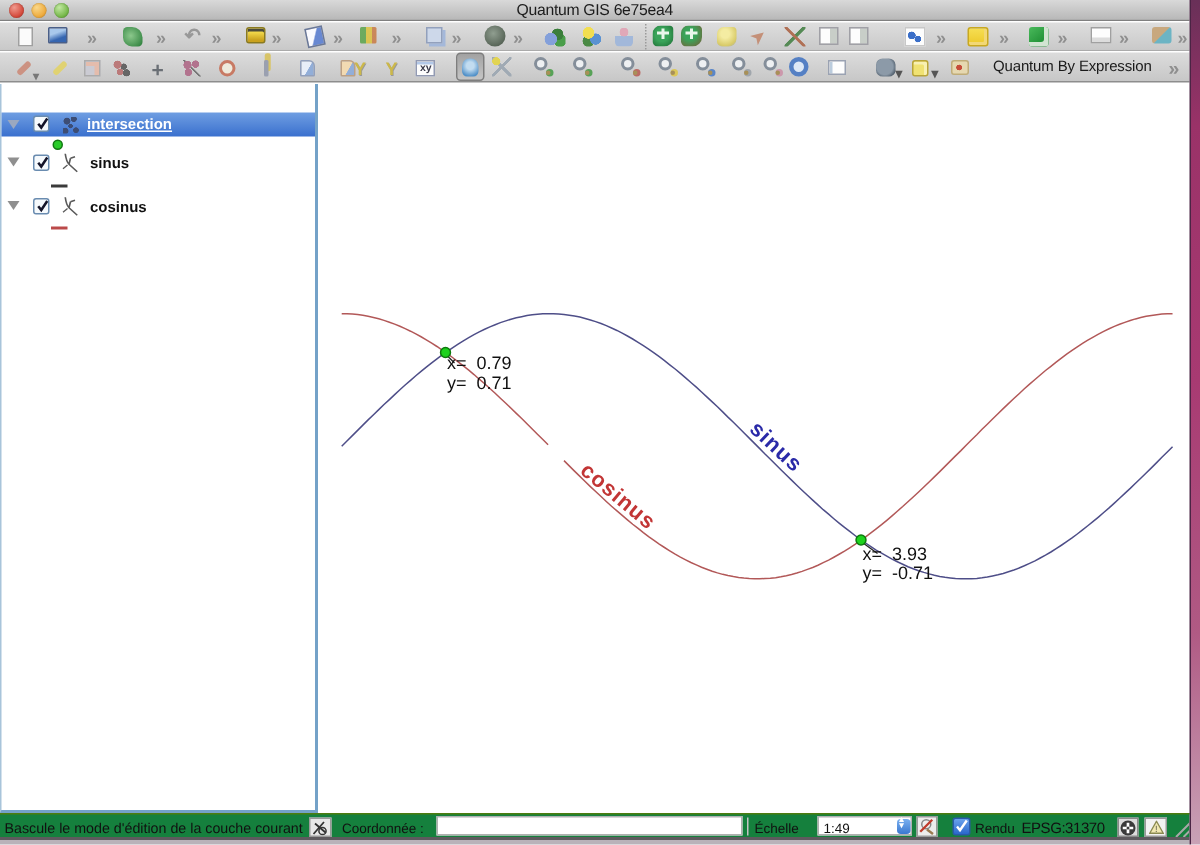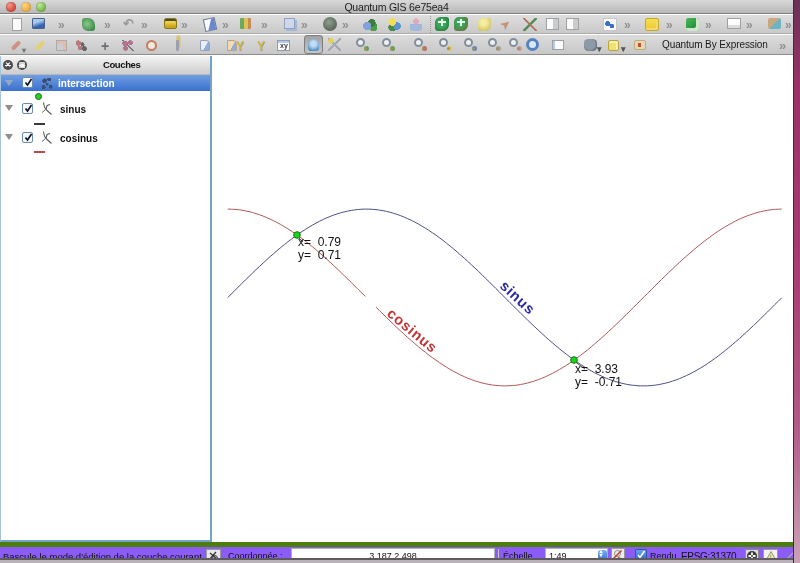--- a/index.html
+++ b/index.html
@@ -12,21 +12,21 @@
 #tb1{position:absolute;left:0;top:15px;width:793px;height:19px;background:linear-gradient(#dedede,#c9c9c9);border-bottom:1px solid #ababab}
 #tb2{position:absolute;left:0;top:35px;width:793px;height:20px;background:linear-gradient(#dcdcdc,#c7c7c7);border-bottom:1px solid #8d8d8d}
 #canvas{position:absolute;left:212px;top:56px;width:581px;height:486px;background:#fff}
 #panel{position:absolute;left:0;top:56px;width:212px;height:486px;background:#fff;border-right:2px solid #74a2c8;border-bottom:2px solid #74a2c8;border-left:1px solid #a8c4da}
 #phead{position:absolute;left:0;top:0;width:209px;height:19px;background:linear-gradient(#f4f4f4,#cdcdcd);border-bottom:1px solid #b8b8b8}
 .pbtn{position:absolute;top:4px;width:10px;height:10px;border-radius:50%;background:#4c4c4c;color:#fff;font-size:7px;line-height:10px;text-align:center;font-weight:bold}
 #sel{position:absolute;left:0;top:19px;width:209px;height:16px;background:linear-gradient(#6f9ee2,#3a70ce)}
 .tri{position:absolute;width:0;height:0;border-left:4px solid rgba(0,0,0,0);border-right:4px solid rgba(0,0,0,0);border-top:6px solid #8f8f8f}
 .cb{position:absolute;width:11px;height:11px;background:#f6fafd;border:1px solid #6a8cb0;border-radius:2px}
 .lname{position:absolute;font-size:10px;font-weight:bold;color:#111}
-#status{position:absolute;left:0;top:542px;width:793px;height:16px;background:#8b5cf6;border-top:5px solid #4d7c0f;font-size:9px;color:#111}
+#status{position:absolute;left:0;top:542px;width:793px;height:16px;background:#15803d;border-top:1px solid #4d7c0f;font-size:9px;color:#111}
 #status .lab{position:absolute;top:4px}
 .box{position:absolute;border:1px solid #9a9a9a;background:#e6e6e6}
 #bottomline{position:absolute;left:0;top:558px;width:793px;height:2px;background:#5e5a5e}
 #bottomstrip{position:absolute;left:0;top:560px;width:793px;height:3px;background:#b9b2b9}
 #rightstrip{position:absolute;left:793px;top:0;width:7px;height:563px;background:linear-gradient(#693058,#9a3268 15%,#a83a72 45%,#b05a84 75%,#c9a2b6);border-left:1px solid #4a2444}
 svg text{font-family:"Liberation Sans",sans-serif}
 </style></head><body>
 <div id="wrap">
  <div id="titlebar">
   <div id="title">Quantum GIS 6e75ea4</div>
@@ -118,34 +118,29 @@
    <circle cx="362" cy="304" r="3.3" fill="#1dd21d" stroke="#0c7a0c" stroke-width="1"></circle>
    <text x="86" y="190" font-size="12" fill="#111">x=&nbsp;&nbsp;0.79</text>
    <text x="86" y="203" font-size="12" fill="#111">y=&nbsp;&nbsp;0.71</text>
    <text x="363" y="317" font-size="12" fill="#111">x=&nbsp;&nbsp;3.93</text>
    <text x="363" y="330" font-size="12" fill="#111">y=&nbsp;&nbsp;-0.71</text>
    <text x="287" y="231" font-size="14.5" font-weight="600" fill="#2a2aa8" transform="rotate(43 287 231)" letter-spacing="0.8">sinus</text>
    <text x="174" y="259" font-size="14.5" font-weight="600" fill="#c23535" transform="rotate(40 174 259)" letter-spacing="0.8">cosinus</text>
   </svg>
  </div>
  <div id="panel">
-  <div id="phead">
-   <s class="pbtn" style="left:2px">✕</s>
-   <s class="pbtn" style="left:16px">▣</s>
-   <div style="position:absolute;left:102px;top:3px;font-size:9.5px;font-weight:bold;letter-spacing:-0.4px;color:#111">Couches</div>
-  </div>
   <div id="sel">
    <s class="tri" style="left:4px;top:5px;border-top-color:#9aa8c0"></s>
    <s class="cb" style="left:21px;top:2px">
           <svg width="9" height="9" viewBox="0 0 9 9" style="position:absolute;left:0.5px;top:0">
             <path d="M1.5,4.5 L3.5,7 L7.5,1" stroke="#15152a" stroke-width="1.7" fill="none"></path>
           </svg>
         </s>
    <s class="i" style="left:41px;top:3px;width:12px;height:11px;background:radial-gradient(circle at 22% 25%,#3d4d74 17%,rgba(0,0,0,0) 20%),radial-gradient(circle at 60% 12%,#3d4d74 15%,rgba(0,0,0,0) 18%),radial-gradient(circle at 42% 55%,#3d4d74 15%,rgba(0,0,0,0) 18%),radial-gradient(circle at 12% 85%,#3d4d74 14%,rgba(0,0,0,0) 17%),radial-gradient(circle at 72% 80%,#3d4d74 14%,rgba(0,0,0,0) 17%)"></s>
-   <span class="lname" style="left:57px;top:3px;color:#fff;">intersection</span>
+   <span class="lname" style="left:57px;top:3px;color:#fff;text-decoration:underline">intersection</span>
   </div>
   <s class="i" style="left:34px;top:37px;width:7px;height:7px;border-radius:50%;background:#29cc29;border:1px solid #117711"></s>
   <s class="tri" style="left:4px;top:49px"></s>
   <s class="cb" style="left:21px;top:47px">
         <svg width="9" height="9" viewBox="0 0 9 9" style="position:absolute;left:0.5px;top:0">
           <path d="M1.5,4.5 L3.5,7 L7.5,1" stroke="#15152a" stroke-width="1.7" fill="none"></path>
         </svg>
       </s>
   <svg style="position:absolute;left:38px;top:45px" width="15" height="16" viewBox="0 0 15 16">
     <path d="M4.5,1.5 C5,5 5.5,7 7,8.5 M7,8.5 L8,4.5 M7,8.5 L12.5,13.5 M8,4.5 L11,3.5" fill="none" stroke="#5a5a5a" stroke-width="1.1"></path>
@@ -168,21 +163,20 @@
  </div>
  <div id="status">
   <span class="lab" style="left:3px;width:201px;overflow:hidden;white-space:nowrap;font-size:9.5px">Bascule le mode d'édition de la couche courant</span>
   <s class="box" style="left:206px;top:2px;width:15px;height:13px;background:#e8e8e8"></s>
   <svg style="position:absolute;left:208px;top:3px" width="11" height="11" viewBox="0 0 11 11">
         <path d="M1,10 L8,2 M2,3 L9,9" stroke="#333" stroke-width="1.2" fill="none"></path>
         <circle cx="7" cy="8" r="2.4" fill="none" stroke="#333" stroke-width="1"></circle>
       </svg>
   <span class="lab" style="left:228px">Coordonnée :</span>
   <s class="box" style="left:291px;top:1px;width:204px;height:13px;background:#fff;border-color:#b0b0b0"></s>
-  <span class="lab" style="left:291px;width:204px;text-align:center">3.187,2.498</span>
   <s class="i" style="left:498px;top:2px;width:0;height:12px;border-left:1px solid #c4c4c4"></s>
   <span class="lab" style="left:503px">Échelle</span>
   <s class="box" style="left:545px;top:1px;width:63px;height:13px;background:#fff;border-color:#b0b0b0"></s>
   <span class="lab" style="left:549px">1:49</span>
   <s class="i" style="left:598px;top:2.5px;width:9px;height:10px;background:linear-gradient(#7ab0f0,#3a78d0);border-radius:2.5px"></s>
   <b class="t" style="left:599.5px;top:1.5px;color:#fff;font-size:6px;line-height:4.5px">▴<br>▾</b>
   <s class="box" style="left:611px;top:1px;width:14px;height:14px;background:#ededed"></s>
   <svg style="position:absolute;left:612px;top:2px" width="12" height="12" viewBox="0 0 12 12">
         <circle cx="5.5" cy="4.5" r="3" fill="#eee" stroke="#888" stroke-width="1"></circle>
         <path d="M1.5,9.5 L9.5,1.5" stroke="#c03a2a" stroke-width="1.5"></path>

